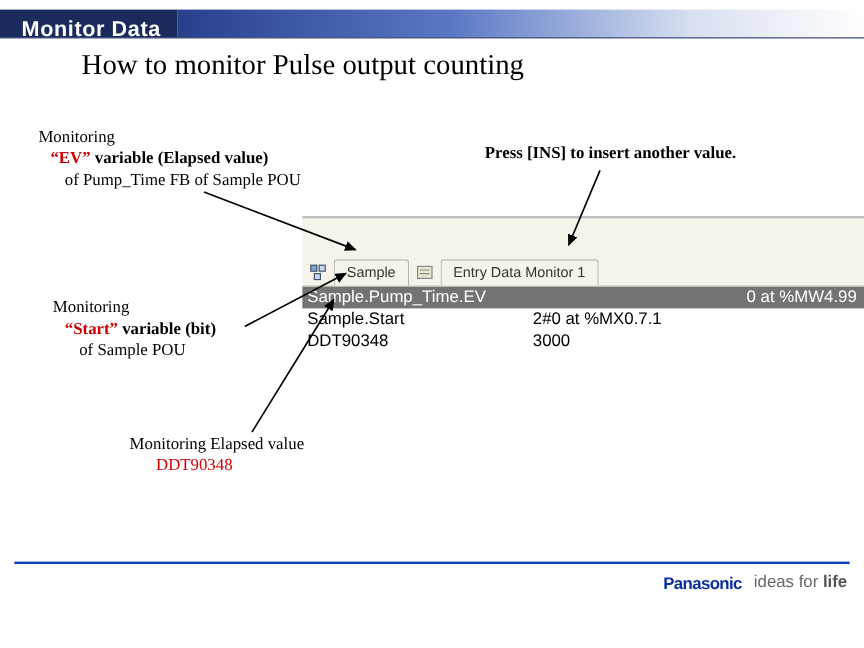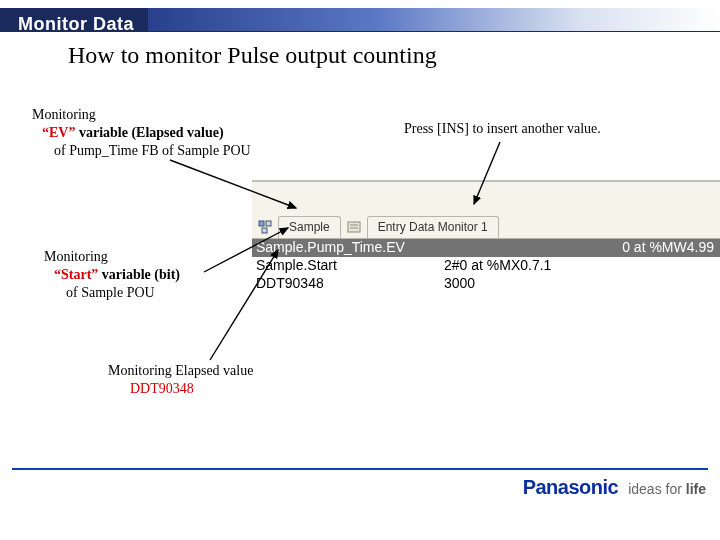--- a/index.html
+++ b/index.html
@@ -104,21 +104,21 @@
     position: absolute;
     right: 14px;
     top: 476px;
     display: flex;
     align-items: flex-end;
     gap: 10px;
   }
   .pana {
     font-family: Arial, sans-serif;
     font-weight: bold;
-    font-size: 20px;
+    font-size: 14px;
     color: #0c2fa0;
     letter-spacing: -0.5px;
   }
   .ideas {
     font-family: Arial, sans-serif;
     font-size: 14px;
     color: #666;
     padding-bottom: 2px;
   }
   .ideas b { color: #555; font-weight: bold; }
@@ -134,21 +134,21 @@
 <div class="subtitle">How to monitor Pulse output counting</div>
 
 <div class="ann" style="left:32px; top:106px;">
   <div>Monitoring</div>
   <div class="indent1">
     <span class="red">“EV”</span><span> variable (Elapsed value)</span>
   </div>
   <div class="indent2">of  Pump_Time FB of Sample POU</div>
 </div>
 
-<div class="ann" style="left:404px; top:120px;">Press [INS] to insert another value.</div>
+<div class="ann" style="left:404px; top:120px;font-weight:bold;">Press [INS] to insert another value.</div>
 
 <div class="ann" style="left:44px; top:248px;">
   <div>Monitoring</div>
   <div class="indent1">
     <span class="red">“Start”</span><span> variable (bit)</span>
   </div>
   <div class="indent2">of  Sample POU</div>
 </div>
 
 <div class="ann" style="left:108px; top:362px;">

